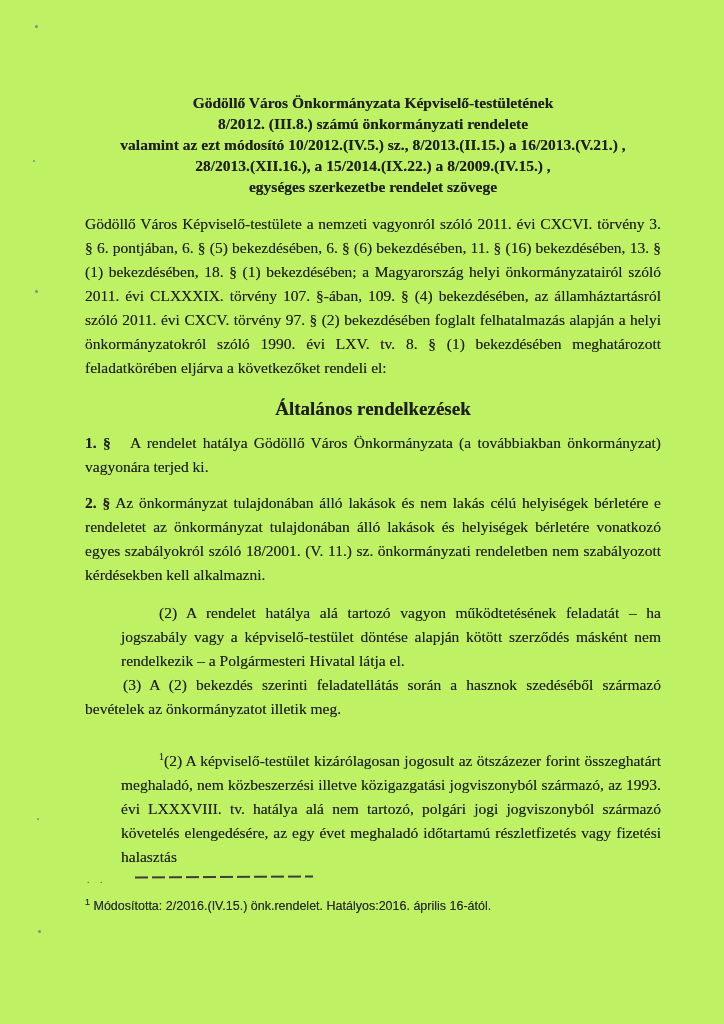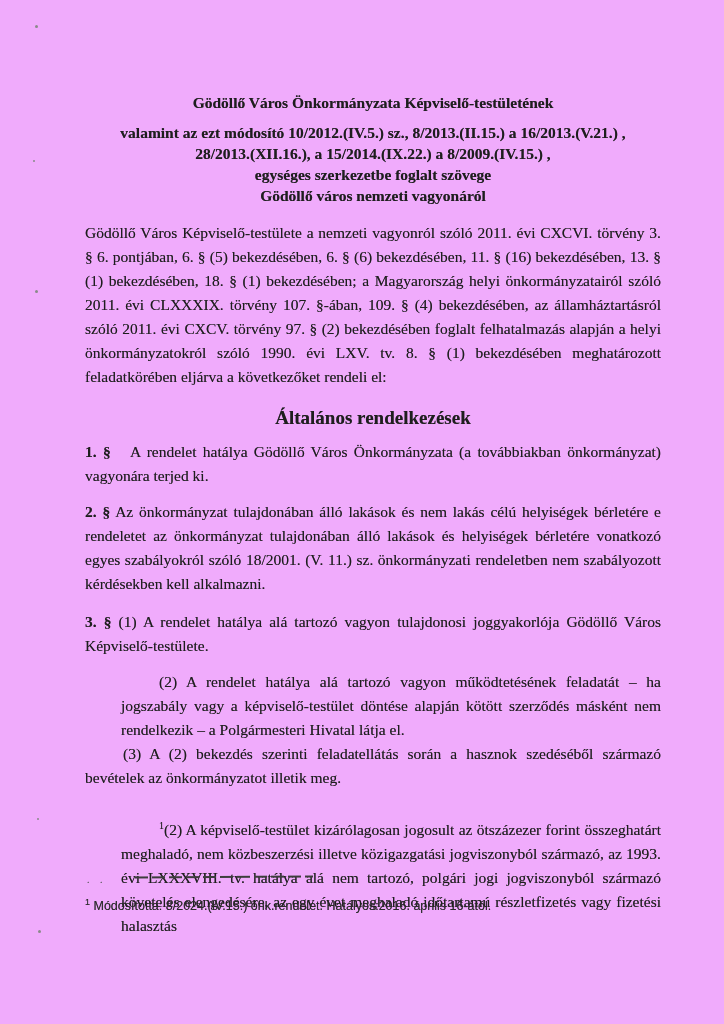--- a/index.html
+++ b/index.html
@@ -5,42 +5,42 @@
   html, body {
     margin: 0;
     padding: 0;
     background: #e8e8e8;
   }
   .page {
     position: relative;
     width: 724px;
     height: 1024px;
     margin: 0 auto;
-    background: #f0abfc;
+    background: #bef264;
     overflow: hidden;
     font-family: "Liberation Serif", "DejaVu Serif", serif;
     color: #1e1e1e;
     text-shadow: 0 0 0.6px rgba(30,30,30,0.55);
   }
   .content {
     position: absolute;
     left: 85px;
     top: 0;
     width: 576px;
   }
   
   .doc-header {
     margin-top: 92px;
     text-align: center;
     font-weight: bold;
     font-size: 15.5px;
     line-height: 21px;
   }
   .subtitle-block {
-    margin-top: 9px;
+    margin-top: 0;
   }
   
   .body-text {
     font-size: 15.5px;
     line-height: 24px;
   }
   p.para {
     margin: 0 0 12px 0;
     text-align: justify;
   }
@@ -122,49 +122,48 @@
   <span class="speck s1"></span>
   <span class="speck s2"></span>
   <span class="speck s3"></span>
   <span class="speck s4"></span>
   <span class="speck s5"></span>
 
   <div class="content">
 
     <header class="doc-header">
       <div>Gödöllő Város Önkormányzata Képviselő-testületének</div>
+      <div>8/2012. (III.8.) számú önkormányzati rendelete</div>
       <div class="subtitle-block">
         <div>valamint az ezt módosító 10/2012.(IV.5.) sz., 8/2013.(II.15.) a 16/2013.(V.21.) ,</div>
         <div>28/2013.(XII.16.), a 15/2014.(IX.22.)  a 8/2009.(IV.15.) ,</div>
-        <div>egységes szerkezetbe foglalt szövege</div>
-        <div>Gödöllő város nemzeti vagyonáról</div>
+        <div>egységes szerkezetbe rendelet szövege</div>
       </div>
     </header>
 
     <div class="body-text">
 
       <p class="para preamble">Gödöllő Város Képviselő-testülete a nemzeti vagyonról szóló 2011. évi CXCVI. törvény 3. § 6. pontjában, 6. § (5) bekezdésében, 6. § (6) bekezdésében, 11. § (16) bekezdésében, 13. § (1) bekezdésében, 18. § (1) bekezdésében; a Magyarország helyi önkormányzatairól szóló 2011. évi CLXXXIX. törvény 107. §-ában, 109. § (4) bekezdésében, az államháztartásról szóló 2011. évi CXCV. törvény 97. § (2) bekezdésében foglalt felhatalmazás alapján a helyi önkormányzatokról szóló 1990. évi LXV. tv. 8. § (1) bekezdésében meghatározott feladatkörében eljárva a következőket rendeli el:</p>
 
       <h2 class="section-heading">Általános rendelkezések</h2>
 
       <p class="para"><b class="pnum tab">1. §</b> <span>A rendelet hatálya Gödöllő Város Önkormányzata (a továbbiakban önkormányzat) vagyonára terjed ki.</span></p>
 
       <p class="para" style="margin-bottom:14px"><b class="pnum">2. §</b> <span>Az önkormányzat tulajdonában álló lakások és nem lakás célú helyiségek bérletére e rendeletet az önkormányzat tulajdonában álló lakások és helyiségek bérletére vonatkozó egyes szabályokról szóló 18/2001. (V. 11.) sz. önkormányzati rendeletben nem szabályozott kérdésekben kell alkalmazni.</span></p>
 
-      <p class="para"><b class="pnum">3. §</b> <span>(1) A rendelet hatálya alá tartozó vagyon tulajdonosi joggyakorlója Gödöllő Város Képviselő-testülete.</span></p>
 
       <p class="para ind tight"><span>(2) A rendelet hatálya alá tartozó vagyon működtetésének feladatát – ha jogszabály vagy a képviselő-testület döntése alapján kötött szerződés másként nem rendelkezik – a Polgármesteri Hivatal látja el.</span></p>
 
       <p class="para ind gap-after"><span>(3) A (2) bekezdés szerinti feladatellátás során a hasznok szedéséből származó bevételek az önkormányzatot illetik meg.</span></p>
 
 
       <p class="para ind tight"><sup class="fnref">1</sup><span>(2) A képviselő-testület kizárólagosan jogosult az ötszázezer forint összeghatárt meghaladó, nem közbeszerzési illetve közigazgatási jogviszonyból származó, az 1993. évi LXXXVIII. tv. hatálya alá nem tartozó, polgári jogi jogviszonyból származó követelés elengedésére, az egy évet meghaladó időtartamú részletfizetés vagy fizetési halasztás</span></p>
 
     </div>
   </div>
 
   <div class="footnote-area">
     <div class="fn-premarks">. .</div>
     <div class="fn-sep"></div>
-    <div class="fn-text"><sup>1</sup> <span>Módosította: 8/2024.(IV.15.) önk.rendelet. Hatályos:2016. április 16-ától.</span></div>
+    <div class="fn-text"><sup>1</sup> <span>Módosította: 2/2016.(IV.15.) önk.rendelet. Hatályos:2016. április 16-ától.</span></div>
   </div>
 
 </div>
 
 </body></html>

